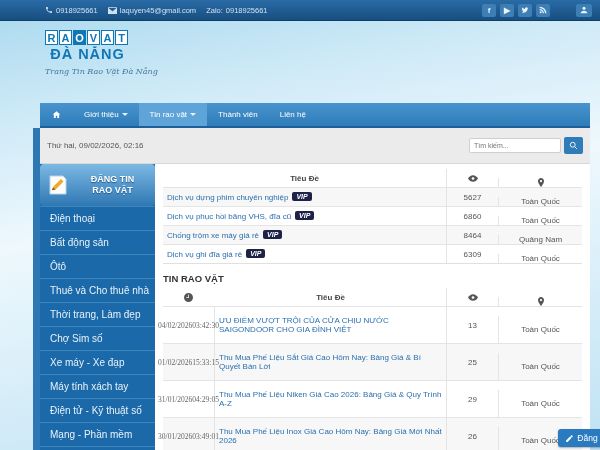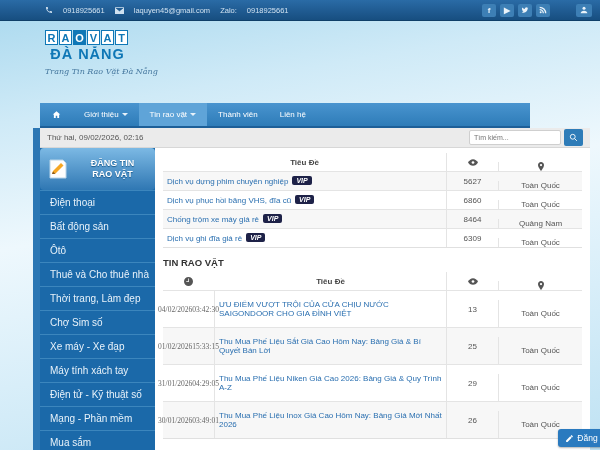--- a/index.html
+++ b/index.html
@@ -10,60 +10,60 @@
     background:linear-gradient(170deg,#a8d8ee 0%,#cfeaf7 22%,#eef8fd 45%,#d8eef9 70%,#bfe2f3 100%);
     font-size:8px; color:#333;
   }
   
   .topbar {
     position:absolute; top:0; left:0; right:0; height:21px;
     background:linear-gradient(#2a6ba6,#174e80);
     display:flex; align-items:center; color:#cfe1f0; font-size:7.5px;
     padding:0 8px 0 45px; border-bottom:1px solid #0f3f68;
   }
-  .topbar .seg { display:flex; align-items:center; gap:10px; margin-right:10px; }
+  .topbar .seg { display:flex; align-items:center; gap:3px; margin-right:10px; }
   .topbar .spacer { flex:1; }
   .sbtn {
     width:14px; height:13px; margin-left:4px; border-radius:2px;
     background:#3d7fb5; color:#eaf3fa; display:flex; align-items:center; justify-content:center;
     font-size:8px; font-weight:bold; cursor:pointer;
   }
   .sbtn svg { width:8px; height:8px; fill:#eaf3fa; }
   .userbtn { margin-left:26px; width:16px; }
   
   .logo { position:absolute; top:30px; left:45px; }
   .tiles { display:flex; gap:1px; }
   .tile {
     width:13px; height:15px; border:1px solid #0f77b6; background:#fff;
     color:#0f77b6; font-weight:bold; font-size:11px; display:flex; align-items:center; justify-content:center;
   }
   .tile.inv { background:#0f77b6; color:#fff; }
   .logo-line2 { color:#0f77b6; font-weight:bold; font-size:14.5px; letter-spacing:1px; margin-top:1px; text-align:center; width:85px; }
   .tagline { margin-top:5px; font-family:"DejaVu Serif", serif; font-style:italic; color:#46789f; font-size:8px; }
   
   .navbar {
-    position:absolute; top:103px; left:40px; width:490px; height:25px;
+    position:absolute; top:103px; left:40px; width:550px; height:25px;
     background:linear-gradient(#4994cf,#2e7cb8); display:flex; align-items:stretch;
     border-bottom:2px solid #1d5f98;
   }
   .nav-item {
     display:flex; align-items:center; gap:3px; padding:0 11px; color:#fff; font-size:8px; cursor:pointer;
   }
   .nav-item.home { padding:0 12px; }
   .nav-item.active { background:#5fa4d8; }
   .caret { width:0; height:0; border-left:3px solid transparent; border-right:3px solid transparent; border-top:3px solid #e8f2fa; }
   .nav-item svg { width:9px; height:9px; fill:#fff; }
   
   .container {
     position:absolute; top:128px; left:33px; width:557px; bottom:0;
     border-left:7px solid #2c77b4; background:#fff;
     display:flex; flex-direction:column;
   }
   .datebar {
-    height:20px; background:#ebebeb; border-bottom:1px solid #d7d7d7;
+    height:36px; background:#ebebeb; border-bottom:1px solid #d7d7d7;
     display:flex; align-items:center; padding:0 7px; color:#555; font-size:8px; flex:0 0 auto;
   }
   .datebar .spacer { flex:1; }
   .search-input {
     width:92px; height:15px; border:1px solid #cfcfcf; border-radius:2px; background:#fff;
     font-size:7px; padding:0 4px; color:#666; font-family:"Liberation Sans", sans-serif;
   }
   .search-btn {
     width:19px; height:17px; margin-left:3px; border:none; border-radius:2px;
     background:#2e7cb8; display:flex; align-items:center; justify-content:center; cursor:pointer;

